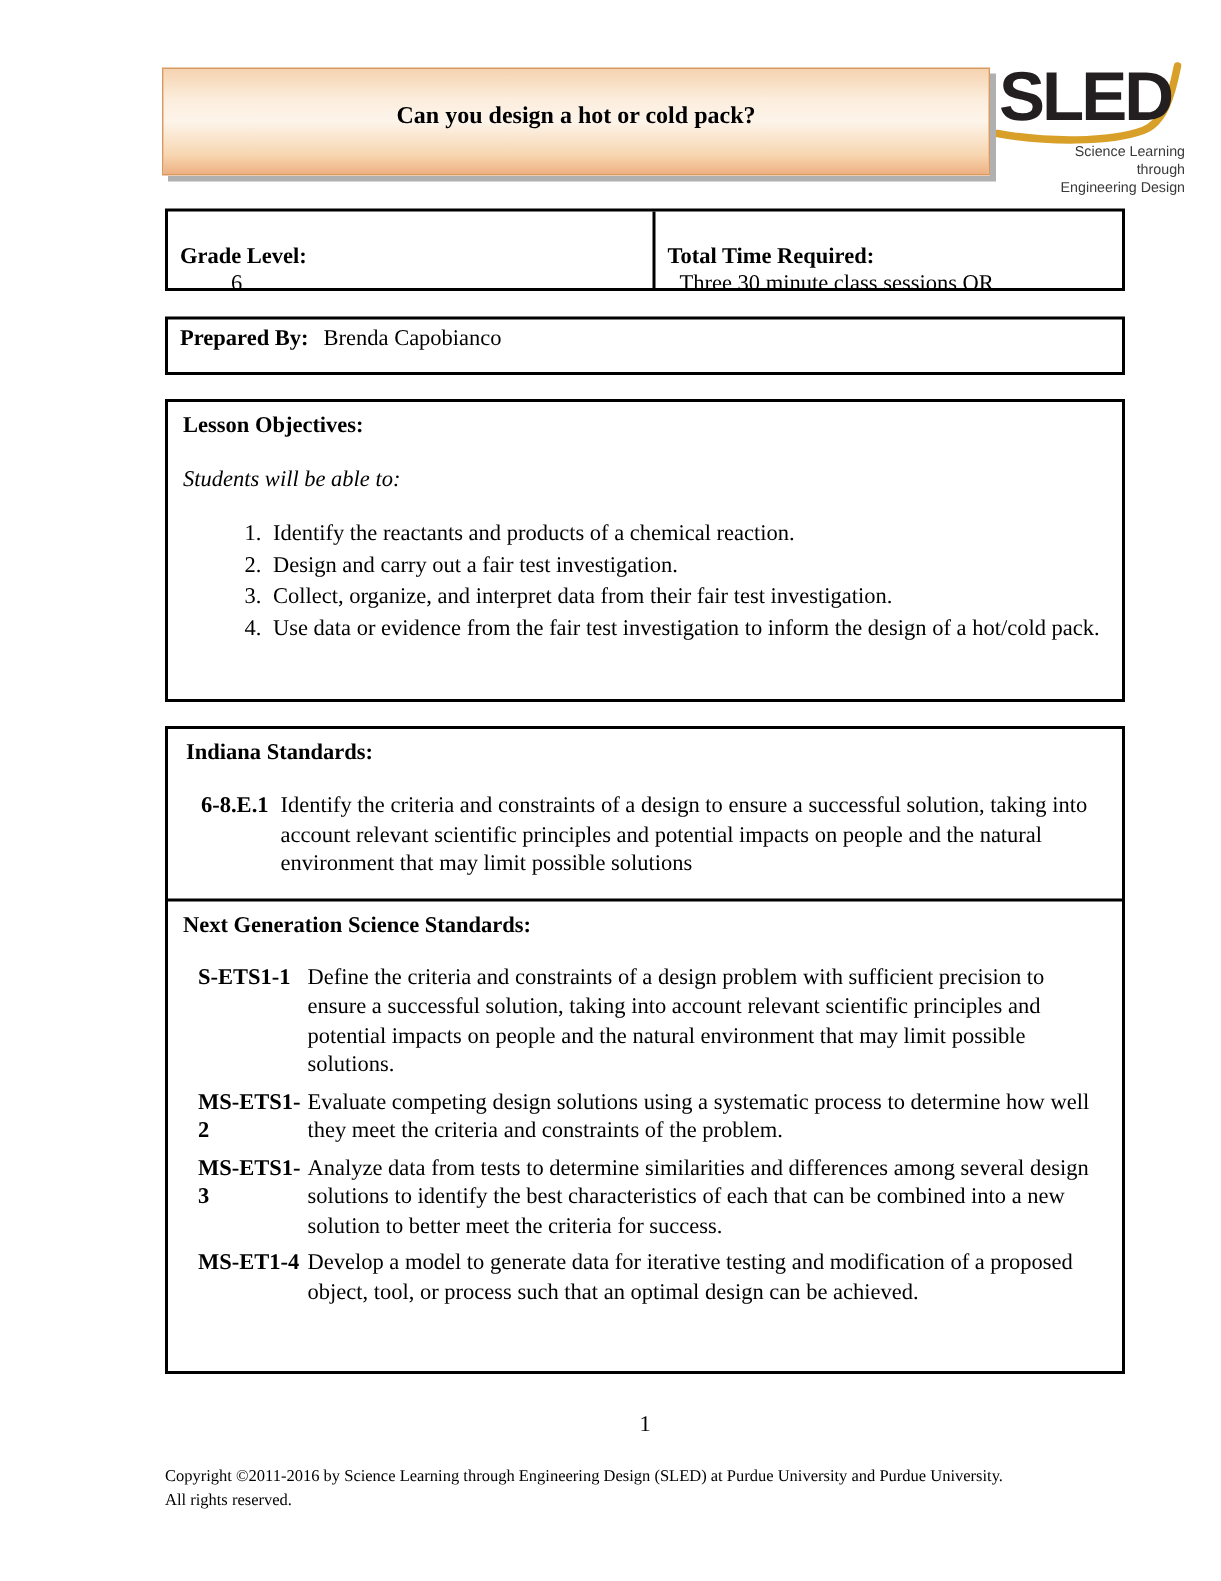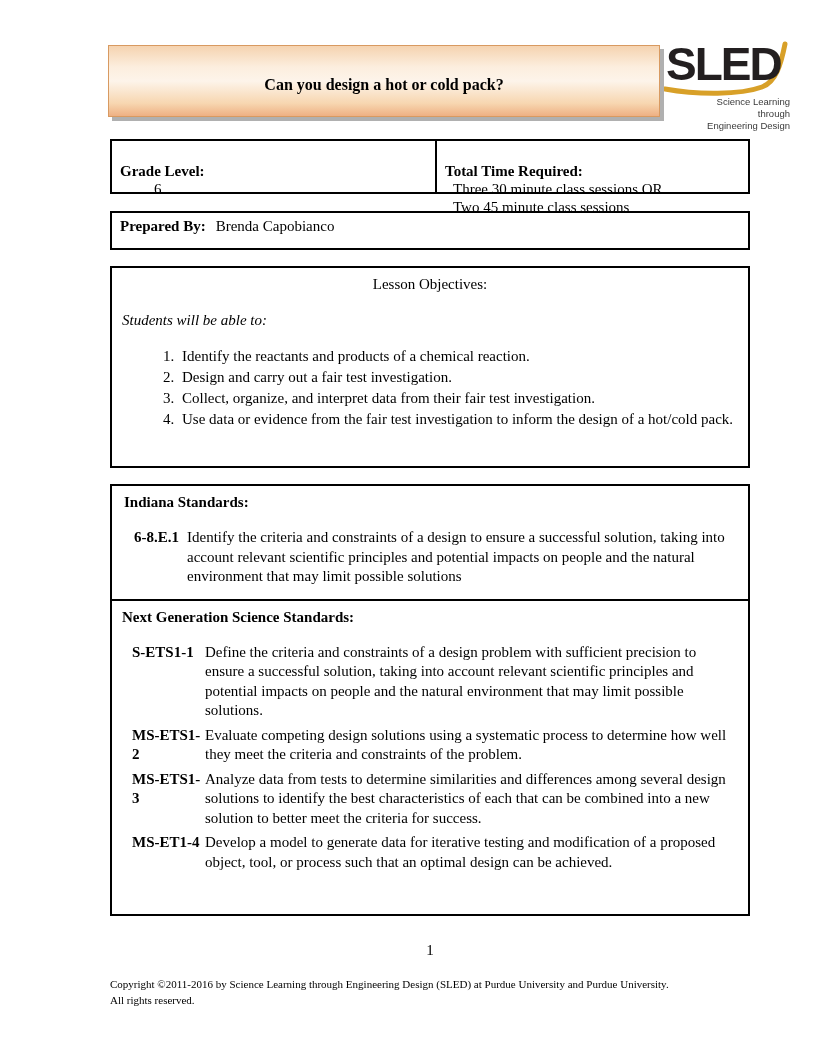--- a/index.html
+++ b/index.html
@@ -20,21 +20,21 @@
     background:linear-gradient(180deg,
       var(--banner_gradient_top,#f5d3b0) 0%,
       #fceede 30%,
       var(--banner_gradient_middle,#fdf4ea) 50%,
       #f7d6b0 82%,
       var(--banner_gradient_bottom,#eeb083) 100%);
     box-shadow:4px 4px 0 var(--banner_shadow,#b0b0b0);
     text-align:center;
   }
   .banner h1{
-    margin:0;padding-top:29px;
+    margin:16px;padding-top:6px;
     font-size:16px;line-height:20px;font-weight:bold;
   }
 
   
   .logo{
     position:absolute;left:664px;top:40px;width:126px;height:80px;
     font-family:"Liberation Sans", sans-serif;
   }
   .logo-word-wrap{position:relative;height:52px;}
   .logo-word{
@@ -68,21 +68,21 @@
     padding:4px 8px;
     font-size:15px;line-height:19px;
   }
   .prepared .cell-label{margin-right:10px;}
 
   .objectives{
     position:absolute;left:110px;top:266px;width:640px;height:202px;
     padding:6px 10px;
     font-size:15px;line-height:20px;
   }
-  .objectives-heading{font-weight:normal;text-align:center;}
+  .objectives-heading{font-weight:bold;}
   .objectives-intro{font-style:italic;margin-top:16px;}
   .objectives-list{
     margin:16px 0 0 0;
     padding-left:56px;
   }
   .objectives-list li{line-height:21px;padding-left:4px;}
 
   .standards{
     position:absolute;left:110px;top:484px;width:640px;
     font-size:15px;line-height:19.5px;
@@ -131,21 +131,20 @@
   </div>
 
   <div class="info-table box">
     <div class="info-cell-left">
       <div class="cell-label">Grade Level:</div>
       <div class="grade-value">6</div>
     </div>
     <div class="info-cell-right">
       <div class="cell-label">Total Time Required:</div>
       <div class="time-line">Three 30 minute class sessions OR</div>
-      <div class="time-line">Two 45 minute class sessions</div>
     </div>
   </div>
 
   <div class="prepared box">
     <span class="cell-label">Prepared By:</span><span>Brenda Capobianco</span>
   </div>
 
   <div class="objectives box">
     <div class="objectives-heading">Lesson Objectives:</div>
     <div class="objectives-intro">Students will be able to:</div>

